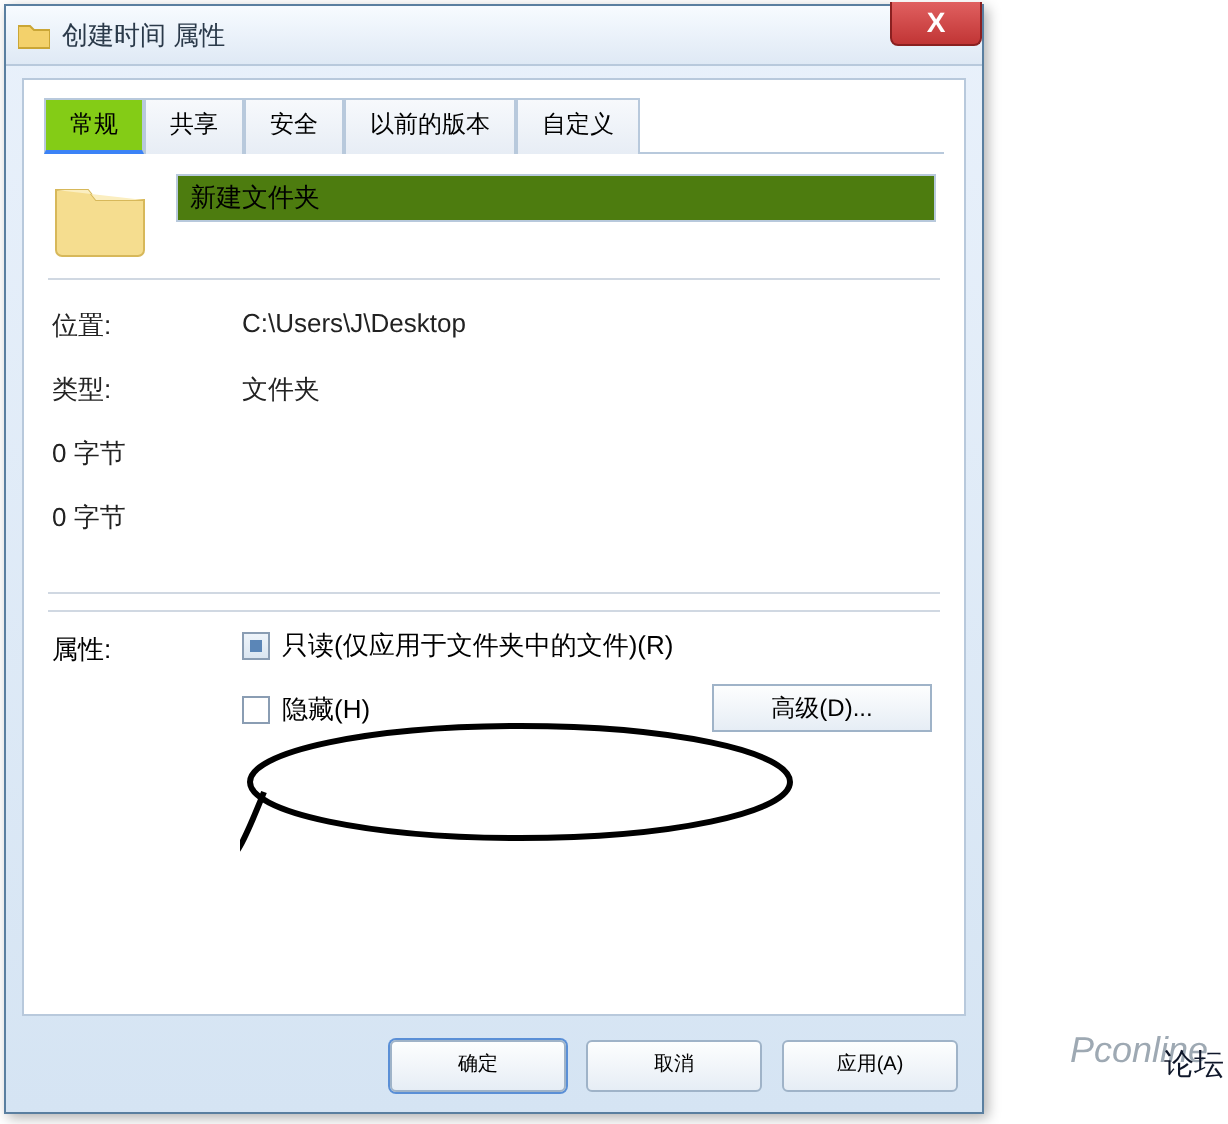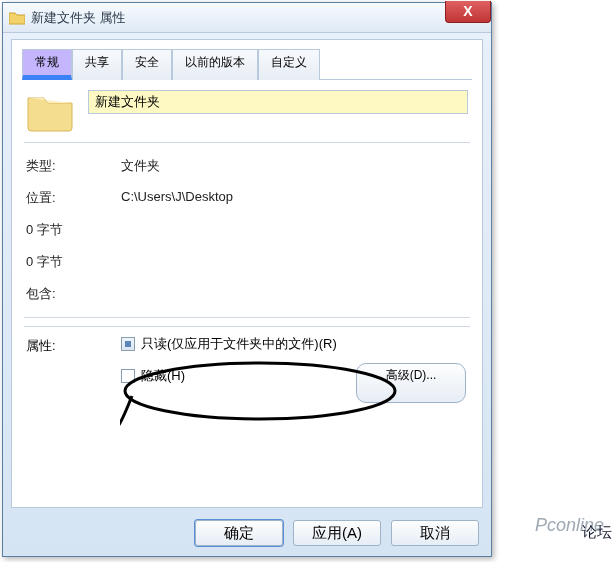--- a/index.html
+++ b/index.html
@@ -44,70 +44,70 @@
     padding: 8px 10px 0 10px;
   }
   .tabs { display:flex; gap:0; border-bottom:1px solid #b8c9dc; margin-bottom:10px;}
   .tab {
     padding: 4px 12px; font-size:12px;
     border:1px solid #b8c9dc; border-bottom:none;
     background: linear-gradient(#f7f9fc,#e7edf5);
     position:relative; top:1px;
     cursor:pointer; white-space:nowrap;
   }
-  .tab.active { background:#c4b5fd; border-bottom:5px solid #3b82f6; }
+  .tab.active { background:#84cc16; border-bottom:2px solid #3b82f6; }
   .toprow { display:flex; align-items:flex-start; gap:14px; margin: 6px 4px 10px 4px;}
   .bigfolder { width:48px; height:42px; }
   .namefield {
     flex:1; height:24px; border:1px solid #b8c9dc;
-    padding:0 6px; background:#fef9c3; display:flex; align-items:center;
+    padding:0 6px; background:#4d7c0f; display:flex; align-items:center;
     font-size:13px;
   }
   .sep { border:none; border-top:1px solid #d0d8e2; margin:8px 2px; }
   .kv { display:flex; margin:14px 4px; font-size:13px; color:#222;}
   .kv .k { width:95px; }
   .kv .v { flex:1; }
   .attrs { display:flex; margin:2px 4px; font-size:13px; }
   .attrs .k { width:95px; padding-top:2px;}
   .attrs .lines { flex:1; }
   .chkrow { display:flex; align-items:center; gap:6px; margin-bottom:14px; position:relative;}
   .chk { width:14px; height:14px; border:1px solid #8a9db3; background:#fff; cursor:pointer;}
   .chk.tri { background:linear-gradient(#eef4fa,#dbe6f1); position:relative;}
   .chk.tri::after{content:"";position:absolute;left:3px;top:3px;width:6px;height:6px;background:#5b86b7;}
   .advbtn {
     position:absolute; right:2px; top:-4px;
-    width:110px; height:40px;
+    width:110px; height:24px;
     border:1px solid #9fb3c8;
     background: linear-gradient(#fdfefe,#e6edf5);
-    border-radius:10px; cursor:pointer;
+    border-radius:0; cursor:pointer;
     font-size:12px; line-height:22px; text-align:center;
   }
   .dlgbtns { position:absolute; right:12px; bottom:10px; display:flex; gap:10px;}
   .dlgbtn {
     width:88px; height:26px; border:1px solid #9fb3c8;
     background: linear-gradient(#fdfefe,#e6edf5);
-    border-radius:3px; cursor:pointer; font-size:15px;
+    border-radius:3px; cursor:pointer; font-size:10px;
     line-height:24px; text-align:center;
   }
   .dlgbtn.default { box-shadow: 0 0 0 1px #5a8fd6; }
   .annot { position:absolute; left:120px; top:356px; pointer-events:none; }
   .wm { position:absolute; right:10px; bottom:26px; font-size:18px; color:#9ea9b3; font-style:italic; font-weight:normal;}
   .wm2 { position:absolute; right:2px; bottom:20px; font-size:15px; color:#0f172a;}
 </style>
 </head>
 <body>
 
 <div class="win">
   <div class="titlebar">
     <span class="fldr-ico">
       <svg viewBox="0 0 16 14">
           <path d="M0 2h6l2 2h8v9H0z" fill="#f3d16b" stroke="#caa636"></path>
         </svg>
     </span>
-    <span class="ttl">新建文件夹 属性</span>
+    <span class="ttl">创建时间 属性</span>
     <div class="closebtn">X</div>
   </div>
 
   <div class="client">
     <div class="tabs">
       <div class="tab active">常规</div>
       <div class="tab">共享</div>
       <div class="tab">安全</div>
       <div class="tab">以前的版本</div>
       <div class="tab">自定义</div>
@@ -121,35 +121,34 @@
           </svg>
       </span>
       <div class="namefield">
         <span>新建文件夹</span>
       </div>
     </div>
 
     <hr class="sep">
 
     <div class="kv">
+      <div class="k">位置:</div>
+      <div class="v">C:\Users\J\Desktop</div>
+    </div>
+    <div class="kv">
       <div class="k">类型:</div>
       <div class="v">文件夹</div>
-    </div>
-    <div class="kv">
-      <div class="k">位置:</div>
-      <div class="v">C:\Users\J\Desktop</div>
     </div>
     <div class="kv">
       <div class="v">0 字节</div>
     </div>
     <div class="kv">
       <div class="v">0 字节</div>
     </div>
     <div class="kv">
-      <div class="k">包含:</div>
     </div>
 
     <hr class="sep">
 
 
     <hr class="sep">
 
     <div class="attrs">
       <div class="k">属性:</div>
       <div class="lines">
@@ -161,22 +160,22 @@
           <div class="chk"></div>
           <span>隐藏(H)</span>
           <div class="advbtn">高级(D)...</div>
         </div>
       </div>
     </div>
   </div>
 
   <div class="dlgbtns">
     <div class="dlgbtn default">确定</div>
+    <div class="dlgbtn">取消</div>
     <div class="dlgbtn">应用(A)</div>
-    <div class="dlgbtn">取消</div>
   </div>
 </div>
 
 <svg class="annot" width="300" height="70">
   <ellipse cx="140" cy="35" rx="135" ry="28" fill="none" stroke="#000" stroke-width="3"></ellipse>
   <path d="M12 40 C 6 55, 0 68, -2 70" fill="none" stroke="#000" stroke-width="3"></path>
 </svg>
 
 <div class="wm">Pconline</div>
 <div class="wm2">论坛</div>

